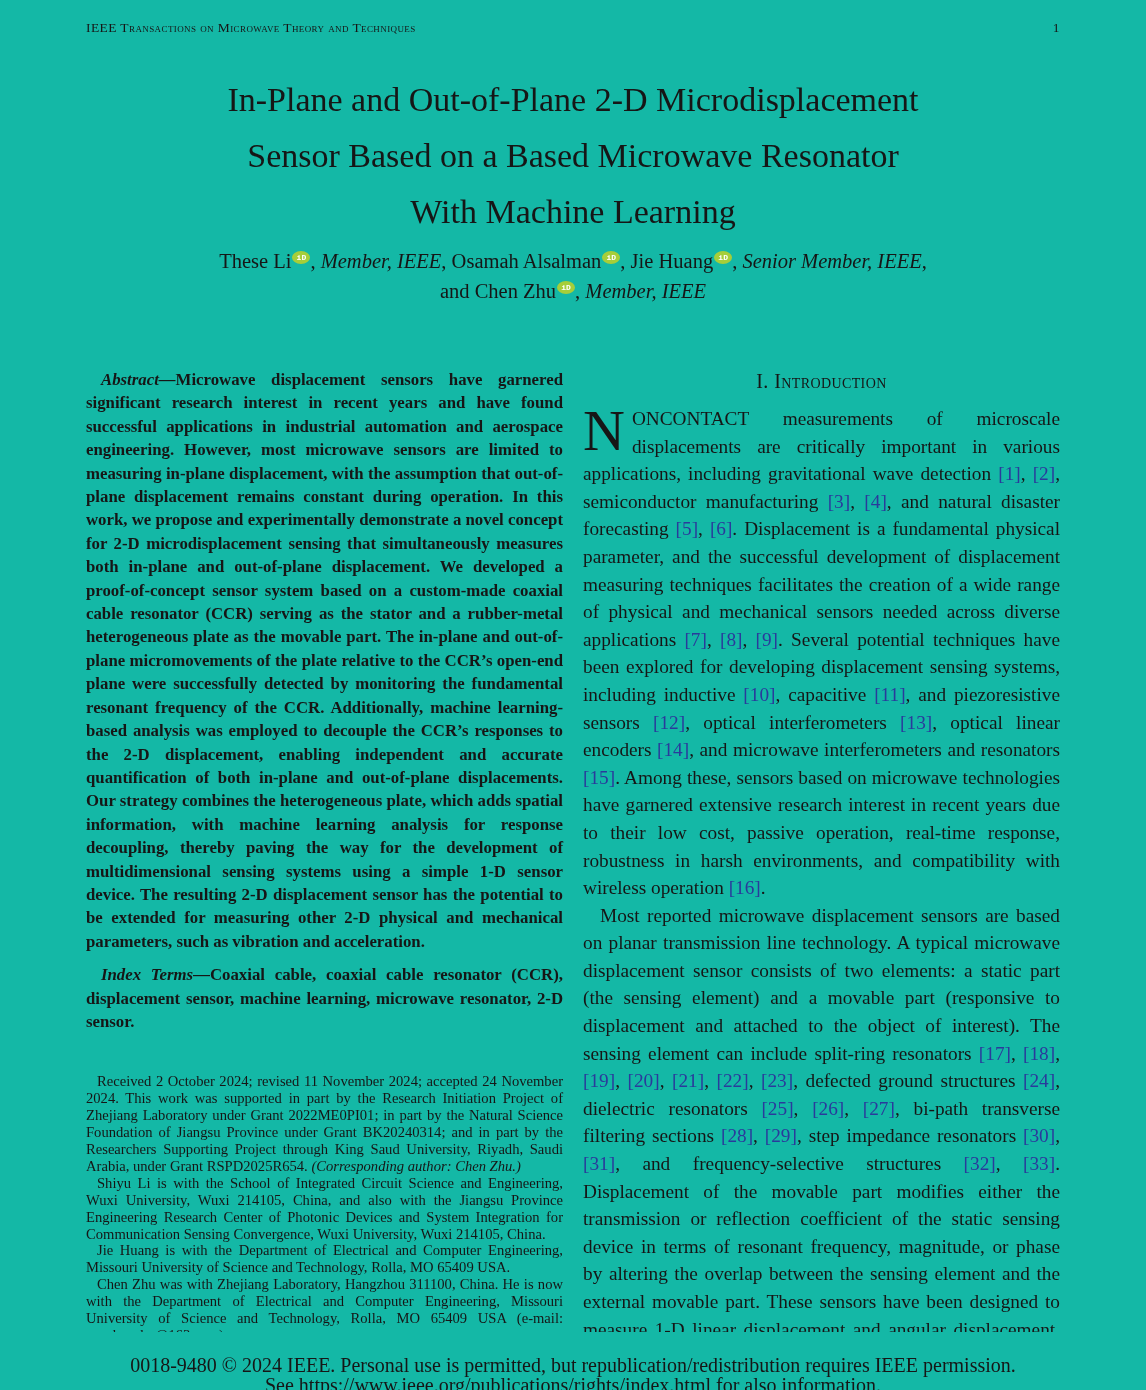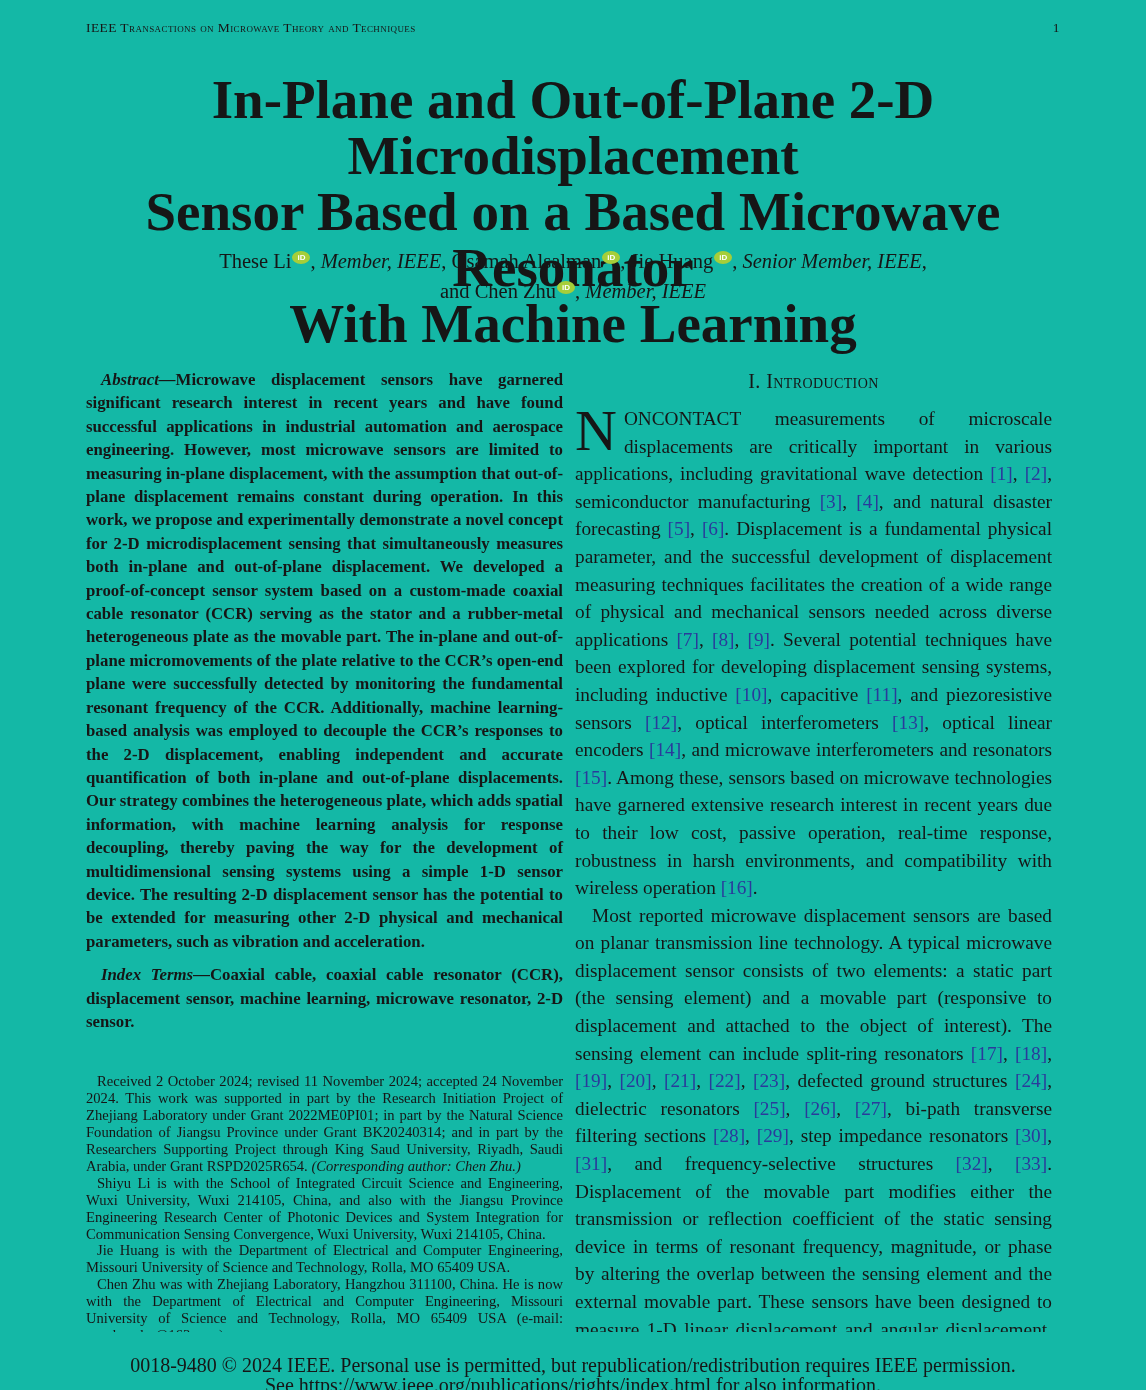--- a/index.html
+++ b/index.html
@@ -9,35 +9,35 @@
   }
   
   .running-head {
     position:absolute; top:20px; left:86px; right:86px;
     display:flex; justify-content:space-between; align-items:baseline;
     font-size:13.5px; letter-spacing:0.4px;
   }
   .running-head .head-text { font-variant:small-caps; }
   
   .title-block { position:absolute; top:72px; left:60px; right:60px; text-align:center; }
-  .title-block .title-line { font-size:55px; line-height:56px; font-weight:700; }
+  .title-block .title-line { font-size:34px; line-height:56px; font-weight:400; }
   
   .author-block { position:absolute; top:246px; left:60px; right:60px; text-align:center; }
   .author-line { font-size:20.5px; line-height:30px; }
   .author-line .italic { font-style:italic; }
   .orcid {
     display:inline-block; width:18px; height:13px; border-radius:50%;
     background:var(--orcid,#a6ce39); color:#fff; font-size:8px; line-height:13px;
     text-align:center; vertical-align:super; margin-left:1px;
-    font-family:Liberation Sans, sans-serif; font-weight:bold;
+    font-family:Liberation Mono, monospace; font-weight:bold;
   }
   
   .columns {
     position:absolute; top:368px; left:86px; width:976px; height:964px;
-    display:flex; gap:12px; overflow:hidden;
+    display:flex; gap:20px; overflow:hidden;
   }
   .col { width:477px; }
   
   .abstract-par, .index-par {
     margin:0; font-weight:bold; font-size:16.8px; line-height:23.4px;
     text-align:justify; text-indent:15px;
   }
   .index-par { margin-top:10px; }
   .bi { font-style:italic; }
   

